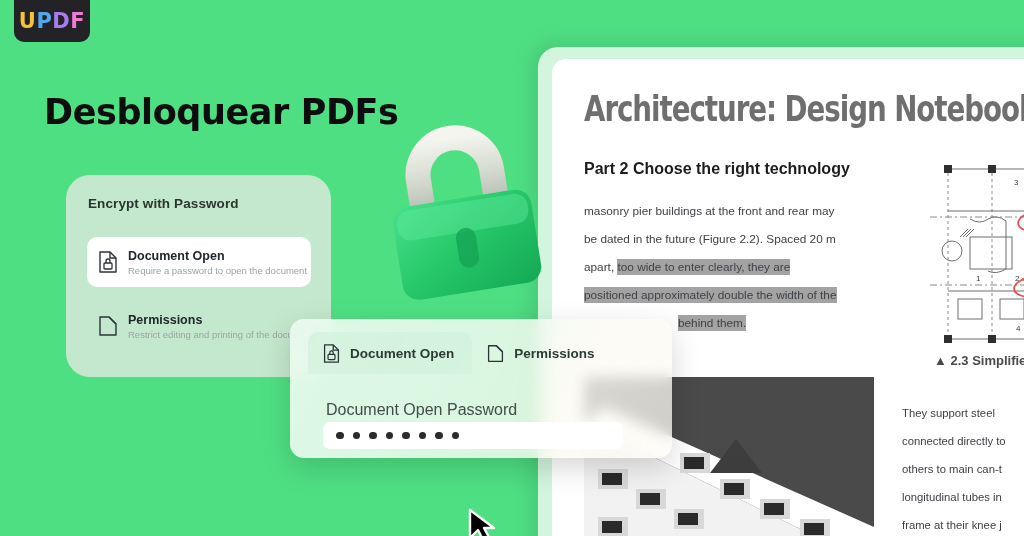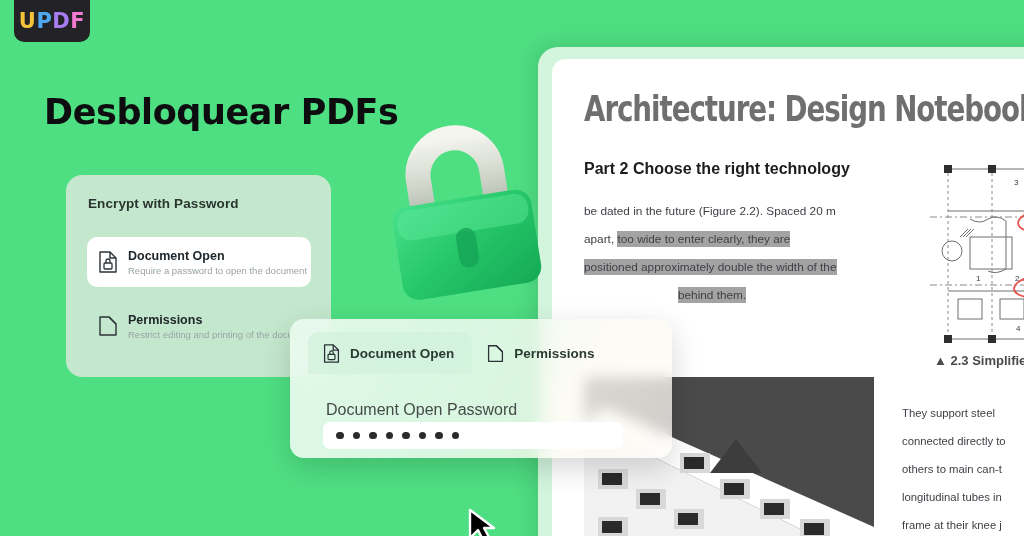--- a/index.html
+++ b/index.html
@@ -36,21 +36,21 @@
     letter-spacing: -0.4px;
     white-space: nowrap;
     font-family: "DejaVu Sans", sans-serif;
   }
 
   
   #encrypt-card {
     position: absolute; left: 66px; top: 175px;
     width: 265px; height: 202px;
     background: #c4e8cd;
-    border-radius: 16px;
+    border-radius: 24px;
   }
   #encrypt-title {
     position: absolute; left: 22px; top: 21px;
     font-size: 13.5px; font-weight: bold; color: #2a3530;
     letter-spacing: .1px;
   }
   .opt-row {
     position: absolute; left: 21px; width: 224px; height: 50px;
     border-radius: 10px;
     display: flex; align-items: center; gap: 9px; padding-left: 10px;
@@ -176,20 +176,21 @@
   <div id="headline">Desbloquear PDFs</div>
 
   <div id="doc-frame"></div>
   <div id="doc-page">
 
     <div id="doc-title">Architecture: Design Notebook</div>
     <div id="doc-subtitle">Part 2 Choose the right technology</div>
 
     <div id="doc-body">
       <span class="ln">
+        <span>masonry pier buildings at the front and rear may</span>
         <span class="squiggle">
           
         </span>
       </span>
       <span class="ln">be dated in the future (Figure 2.2). Spaced 20 m</span>
       <span class="ln"><span>apart,</span> <span class="hl">too  wide  to  enter  clearly,  they  are</span></span>
       <span class="ln"><span class="hl">positioned approximately double the width of the</span></span>
       <span class="ln" style="padding-left:94px"><span class="hl">behind them.</span></span>
     </div>
 

